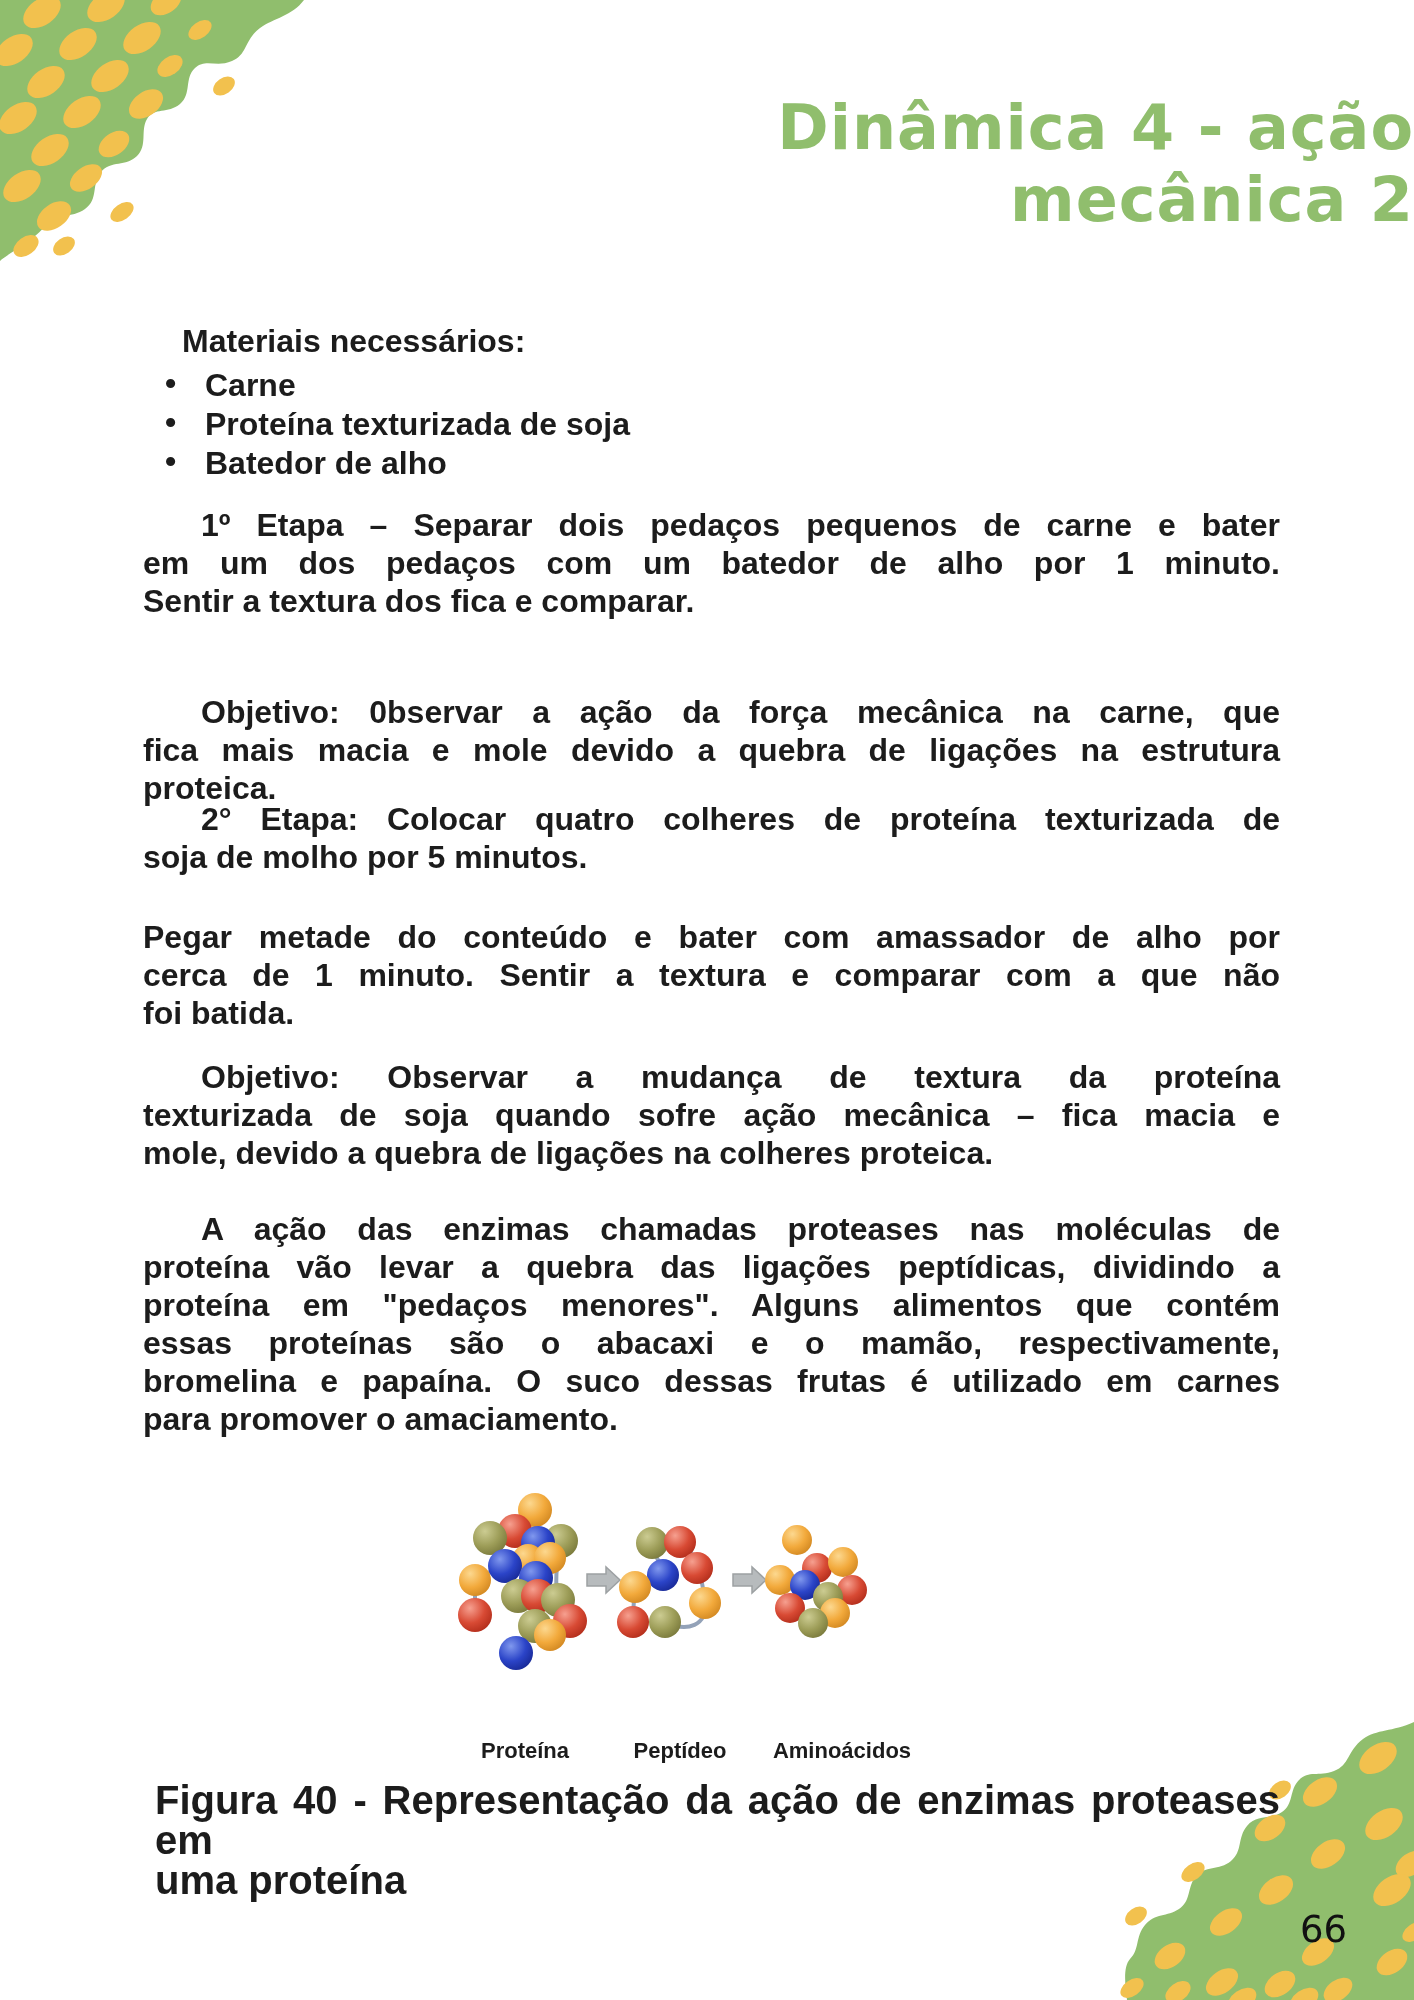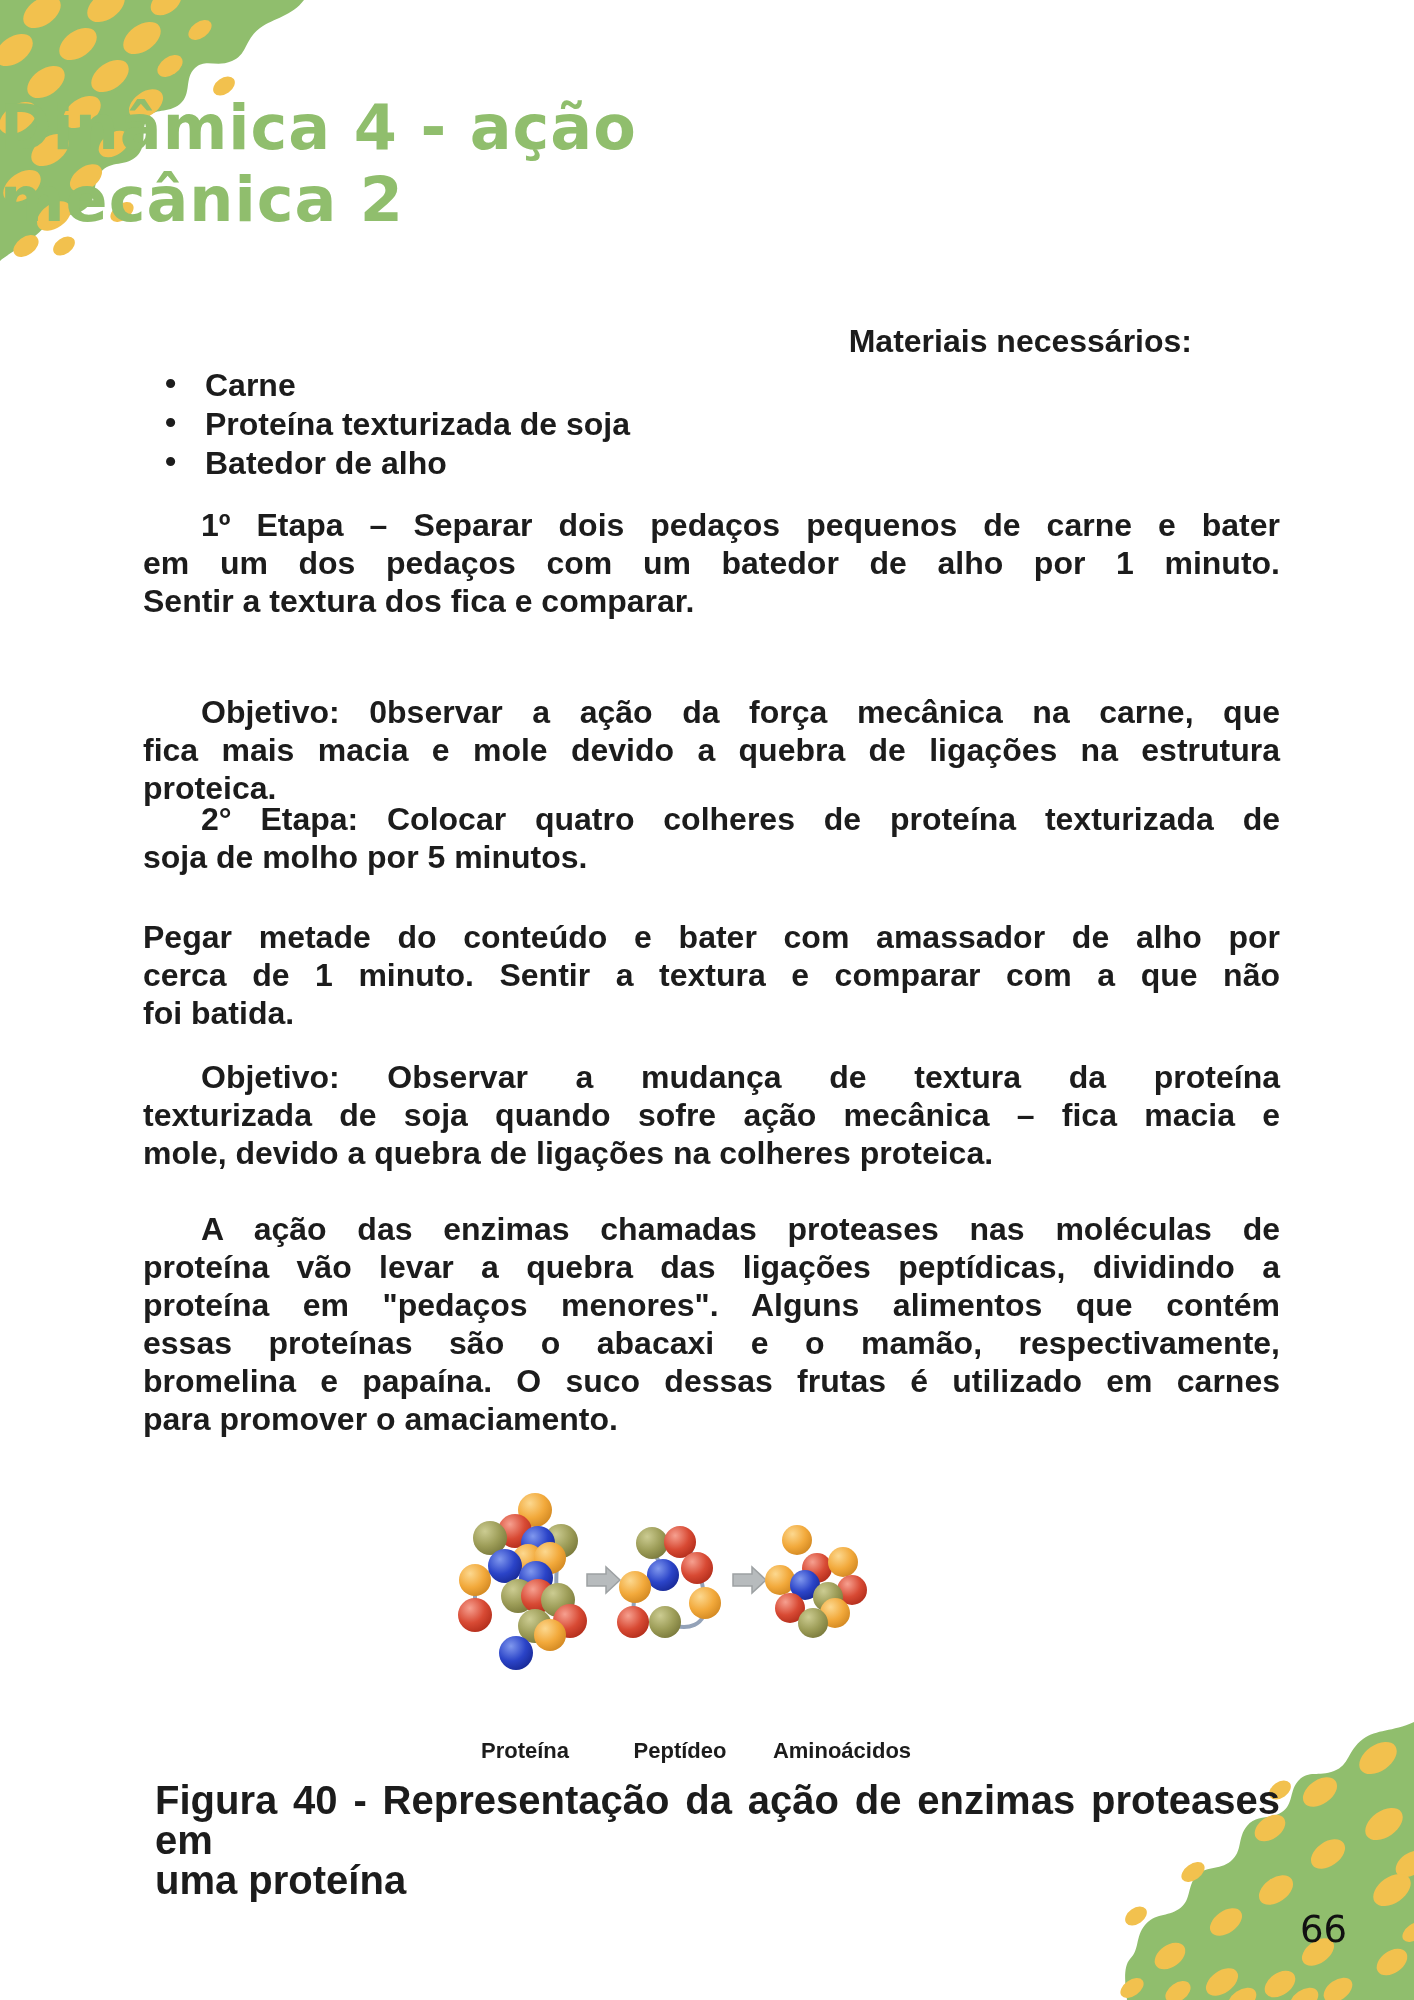--- a/index.html
+++ b/index.html
@@ -8,28 +8,28 @@
     overflow:hidden;margin:0 auto;
     font-family:"Liberation Sans",sans-serif;color:#1c1c1c;
   }
   svg{display:block;}
   .decor{position:absolute;pointer-events:none;}
   .decor-tl{left:0;top:0;}
   .decor-br{left:1080px;top:1700px;}
 
   .title{
     position:absolute;left:0;top:92px;width:100%;
-    text-align:left;color:#90BE6D;
+    text-align:right;color:#90BE6D;
     font-family:"DejaVu Sans",sans-serif;font-weight:800;
     font-size:62px;line-height:72px;letter-spacing:1px;
   }
 
   .mat-heading{
-    position:absolute;left:192px;top:322px;width:1000px;
-    font-weight:700;font-size:32px;line-height:38px;text-align:right;
+    position:absolute;left:182px;top:322px;width:1000px;
+    font-weight:700;font-size:32px;line-height:38px;
   }
   .mat-list{
     position:absolute;left:165px;top:366px;width:1000px;
     list-style:none;margin:0;padding:0;
     font-weight:700;font-size:32px;line-height:39px;
   }
   .mat-list li{position:relative;padding-left:40px;}
   .mat-list li::before{
     content:"•";position:absolute;left:0;top:-2px;font-size:32px;
   }

